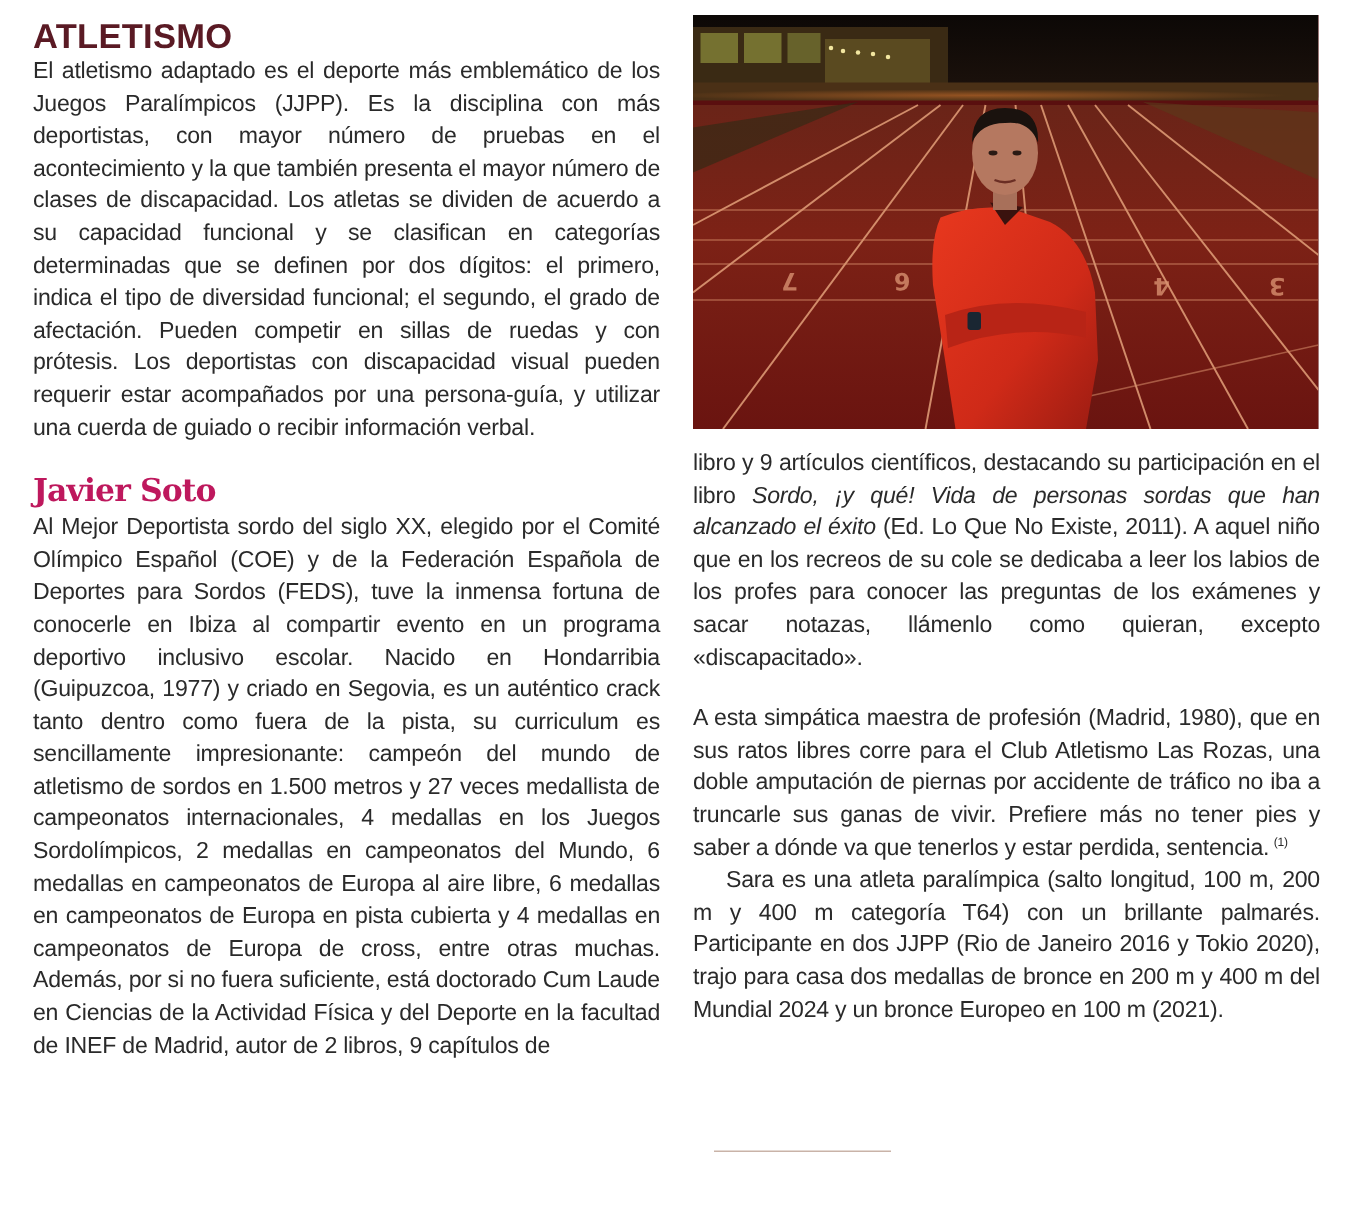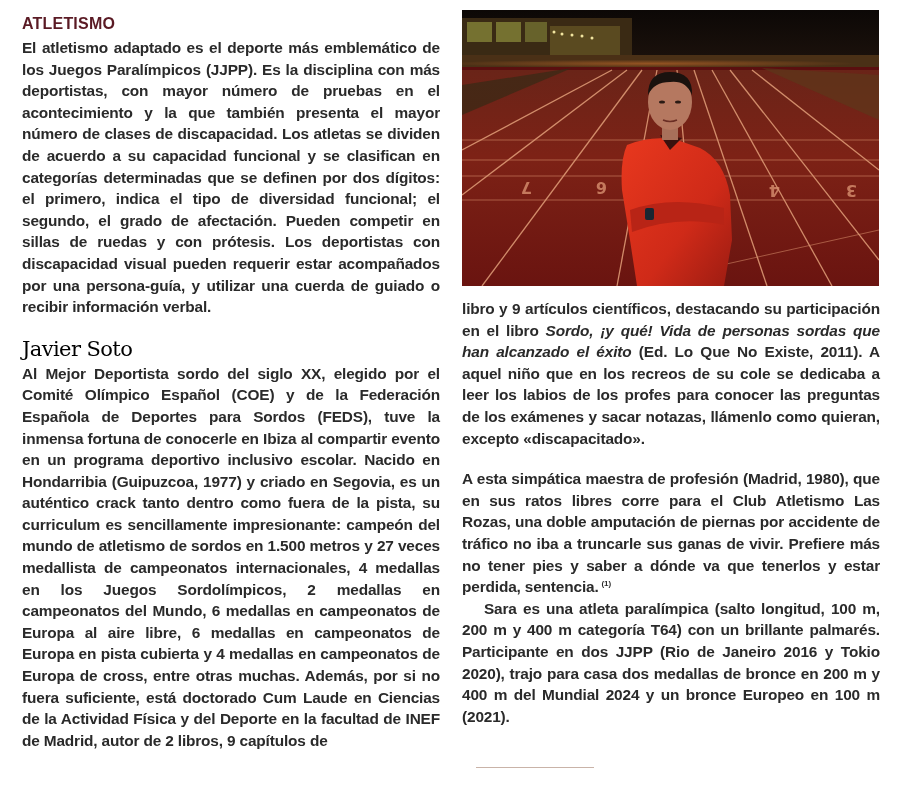--- a/index.html
+++ b/index.html
@@ -29,38 +29,37 @@
       width: 418px;
     }
     .col-right {
       left: 462px;
       top: 298px;
       width: 418px;
     }
     .section-title {
       font-family: "Liberation Sans", "DejaVu Sans", sans-serif;
       font-weight: bold;
-      font-size: 16px;
+      font-size: 23px;
       line-height: 24px;
       color: #5a1a24;
       margin: 0 0 1px 0;
       letter-spacing: 0.2px;
     }
     .name-title {
       font-family: "DejaVu Serif", "Liberation Serif", serif;
-      font-weight: normal;
+      font-weight: bold;
       font-size: 21px;
       line-height: 26px;
-      color: #000000;
+      color: #be185d;
       margin: 0 0 1px 0;
       letter-spacing: -0.6px;
     }
     p {
       margin: 0;
-      font-weight: bold;
     }
     p.indent {
       text-indent: 22px;
     }
     .gap-large {
       height: 18px;
     }
     .gap-mid {
       height: 19px;
     }

